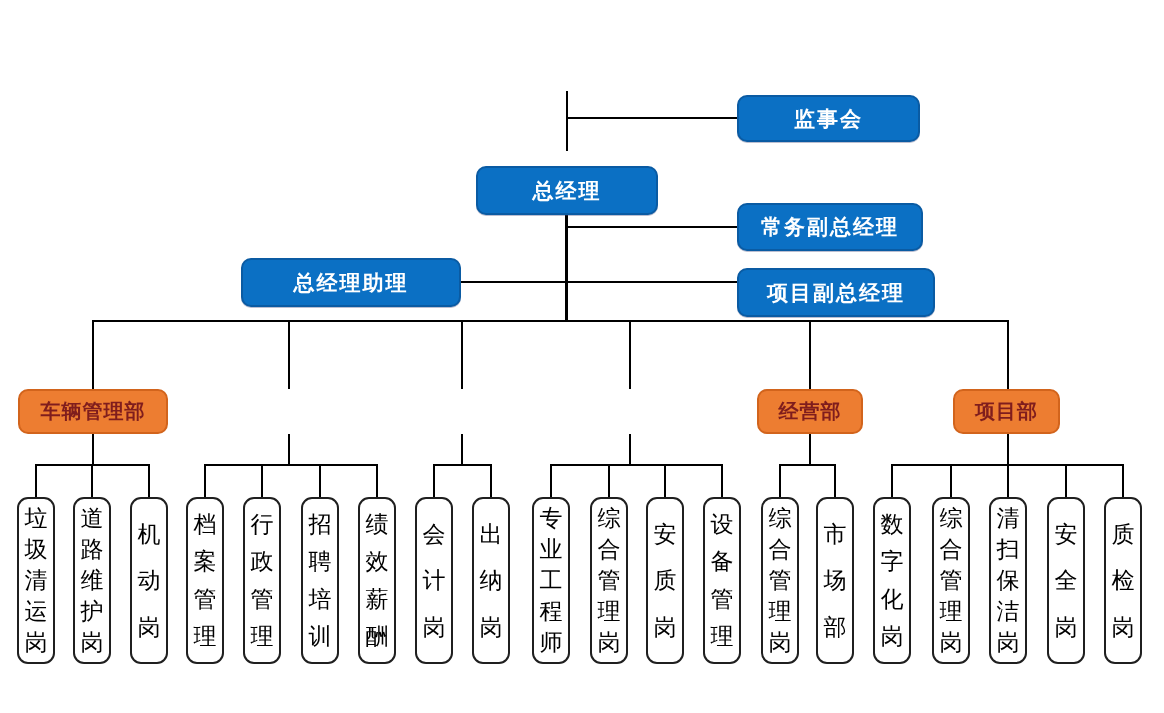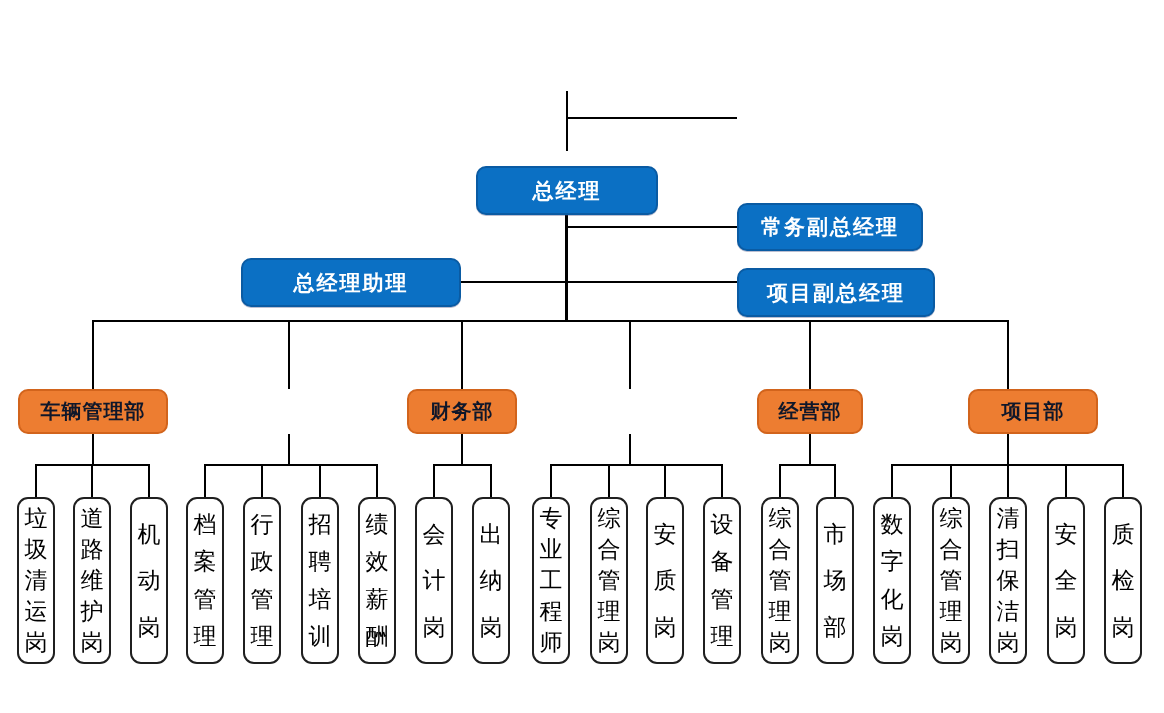--- a/index.html
+++ b/index.html
@@ -28,21 +28,21 @@
     justify-content: center;
     letter-spacing: 2px;
     box-shadow: 0 1px 0 rgba(60,70,120,.35);
   }
   
   .box-orange {
     position: absolute;
     background: #ed7d31;
     border: 2px solid #d2641c;
     border-radius: 10px;
-    color: #0f172a;
+    color: #7f1d1d;
     font-size: 20px;
     font-weight: 700;
     display: flex;
     align-items: center;
     justify-content: center;
     letter-spacing: 1px;
     top: 389px;
     height: 45px;
   }
   
@@ -121,29 +121,29 @@
 
   <div class="line" style="left:779px; top:465px; width:2px; height:32px;"></div>
   <div class="line" style="left:834px; top:465px; width:2px; height:32px;"></div>
 
   <div class="line" style="left:891px; top:465px; width:2px; height:32px;"></div>
   <div class="line" style="left:950px; top:465px; width:2px; height:32px;"></div>
   <div class="line" style="left:1007px;top:465px; width:2px; height:32px;"></div>
   <div class="line" style="left:1065px;top:465px; width:2px; height:32px;"></div>
   <div class="line" style="left:1122px;top:465px; width:2px; height:32px;"></div>
 
+  <div class="box-blue" style="left:737px; top:95px; width:183px; height:47px;">监事会</div>
   <div class="box-blue" style="left:476px; top:166px; width:182px; height:49px;">总经理</div>
   <div class="box-blue" style="left:737px; top:203px; width:186px; height:48px;">常务副总经理</div>
   <div class="box-blue" style="left:241px; top:258px; width:220px; height:49px;">总经理助理</div>
   <div class="box-blue" style="left:737px; top:268px; width:198px; height:49px;">项目副总经理</div>
 
   <div class="box-orange" style="left:18px; width:150px;">车辆管理部</div>
-  <div class="box-orange" style="left:407px; width:110px;">财务部</div>
   <div class="box-orange" style="left:757px; width:106px;">经营部</div>
-  <div class="box-orange" style="left:953px; width:130px;margin-left:15px;">项目部</div>
+  <div class="box-orange" style="left:953px; width:107px;">项目部</div>
 
   <div class="box-leaf" style="left:17px;">
     <div class="vtext">
         <span>垃</span>
         <span>圾</span>
         <span>清</span>
         <span>运</span>
         <span>岗</span>
       </div>
     </div>

